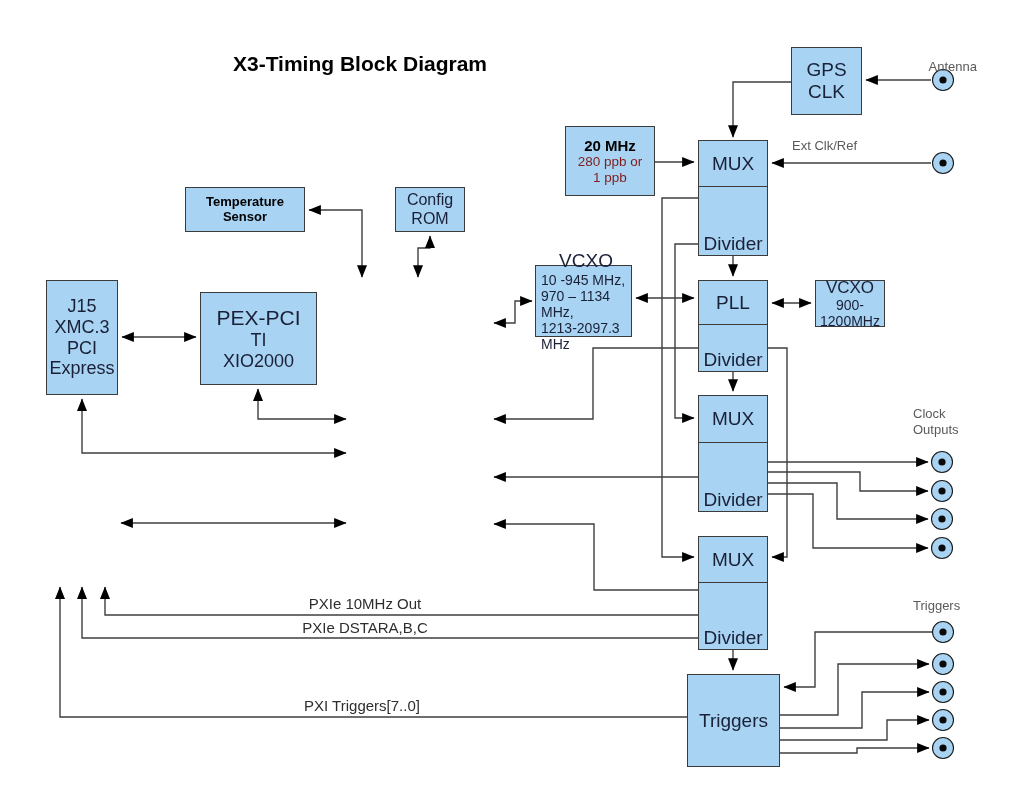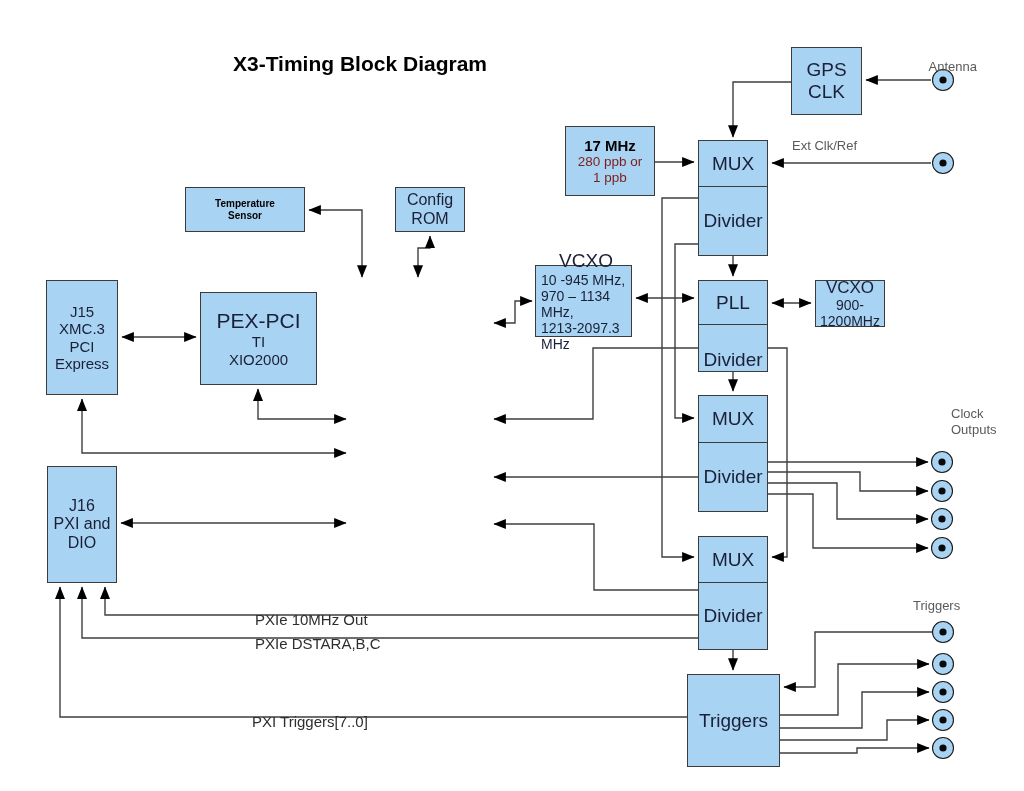--- a/index.html
+++ b/index.html
@@ -16,33 +16,33 @@
   .port-outer{fill:var(--block-fill);stroke:#1a1a1a;stroke-width:1.1px;}
   .port-dot{fill:#0a0a0a;}
   .block{position:absolute;background:var(--block-fill);
     border:1.6px solid var(--block-border);box-sizing:border-box;
     display:flex;flex-direction:column;align-items:center;justify-content:center;
     text-align:center;color:var(--block-text);line-height:1.15;}
   .block span{display:block;}
   .split{justify-content:flex-start;padding:0;}
   .sect{display:flex;align-items:center;justify-content:center;width:100%;box-sizing:border-box;}
   .sect.top{border-bottom:1.5px solid var(--block-border);}
-  .sect.bot{flex:1;}
+  .sect.bot{flex:1;align-items:flex-end;}
   .fs11{font-size:14px;}
-  .fs13b{font-size:10px;font-weight:bold;color:#000;}
+  .fs13b{font-size:13px;font-weight:bold;color:#000;}
   .fs14{font-size:13.5px;color:#7f1d1d;}
-  .fs15{font-size:15px;text-align:center;}
+  .fs15{font-size:18px;text-align:center;}
   .fs15b{font-size:15px;font-weight:bold;color:#000;}
   .fs16{font-size:16px;}
   .fs17{font-size:17px;}
   .fs19{font-size:19px;}
   .fs21{font-size:21px;}
   .fs24{font-size:24px;}
   .label{position:absolute;font-size:13px;color:var(--label-text);line-height:1.25;}
-  .bus-label{position:absolute;font-size:15px;color:var(--bus-text);margin-top:16px;}
+  .bus-label{position:absolute;font-size:15px;color:var(--bus-text);text-align:center;}
   .title{position:absolute;font-size:21px;font-weight:bold;color:var(--title-text);text-align:center;}
 </style>
 </head>
 <body>
 
 <div id="diagram">
 
   <svg id="wires" width="1024" height="791" viewBox="0 0 1024 791">
     <defs>
       <marker id="ah" viewBox="0 0 10 8" markerWidth="13" markerHeight="10" refX="9.5" refY="4" orient="auto" markerUnits="userSpaceOnUse">
@@ -145,21 +145,21 @@
     <span class="fs16">Config</span>
     <span class="fs16">ROM</span>
   </div>
 
   <div class="block" style="left:791px;top:47px;width:71px;height:68px;">
     <span class="fs19">GPS</span>
     <span class="fs19">CLK</span>
   </div>
 
   <div class="block" style="left:565px;top:126px;width:90px;height:70px;">
-    <span class="fs15b">17 MHz</span>
+    <span class="fs15b">20 MHz</span>
     <span class="fs14">280 ppb or</span>
     <span class="fs14">1 ppb</span>
   </div>
 
   <div class="block split" style="left:698px;top:140px;width:70px;height:116px;">
     <div class="sect top" style="height:46px;">
         <span class="fs19">MUX</span>
       </div>
     <div class="sect bot">
         <span class="fs19">Divider</span>
@@ -212,33 +212,28 @@
 
   <div class="block split" style="left:698px;top:536px;width:70px;height:114px;">
     <div class="sect top" style="height:46px;">
         <span class="fs19">MUX</span>
       </div>
     <div class="sect bot">
         <span class="fs19">Divider</span>
       </div>
   </div>
 
-  <div class="block" style="left:47px;top:466px;width:70px;height:117px;">
-    <span class="fs16">J16</span>
-    <span class="fs16">PXI and</span>
-    <span class="fs16">DIO</span>
-  </div>
 
   <div class="block" style="left:687px;top:674px;width:93px;height:93px;">
     <span class="fs19">Triggers</span>
   </div>
 
   <div class="label" style="left:905px;top:39px;width:72px;text-align:right;margin-top:20px;">Antenna</div>
   <div class="label" style="left:792px;top:138px;width:90px;">Ext Clk/Ref</div>
-  <div class="label" style="left:913px;top:406px;width:70px;margin-left:38px;">
+  <div class="label" style="left:913px;top:406px;width:70px;">
     <span style="display:block;">Clock</span>
     <span style="display:block;">Outputs</span>
   </div>
   <div class="label" style="left:913px;top:598px;width:70px;">Triggers</div>
 
   <div class="bus-label" style="left:255px;top:595px;width:220px;">PXIe 10MHz Out</div>
   <div class="bus-label" style="left:255px;top:619px;width:220px;">PXIe DSTARA,B,C</div>
   <div class="bus-label" style="left:252px;top:697px;width:220px;">PXI Triggers[7..0]</div>
 
 </div>

